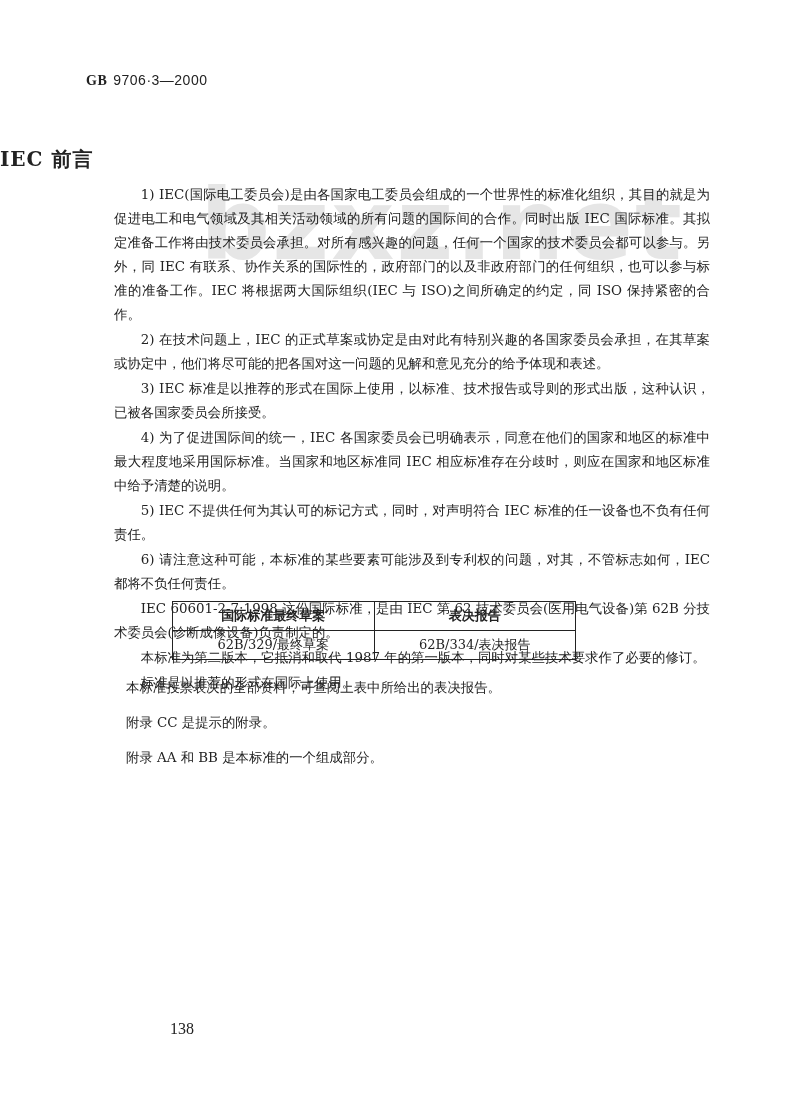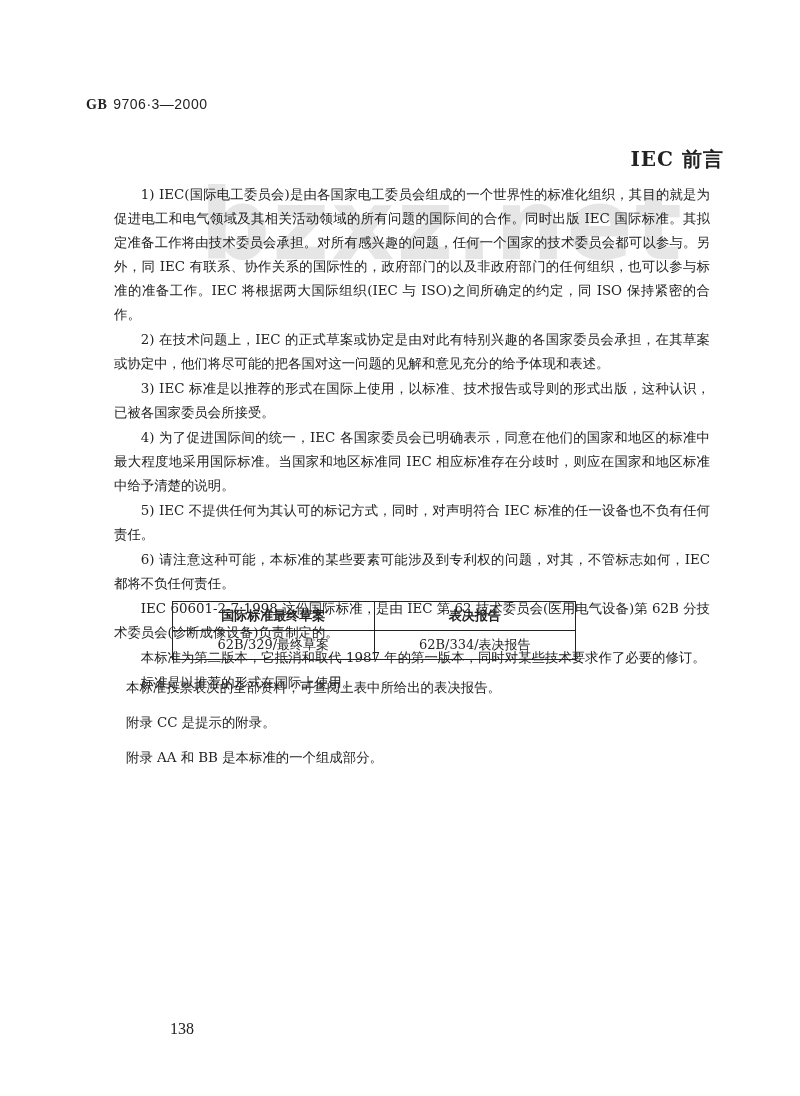--- a/index.html
+++ b/index.html
@@ -1,32 +1,32 @@
 <!DOCTYPE html>
 <html><head>
 <meta charset="utf-8">
 <style>
   html, body { margin: 0; padding: 0; }
   body {
     width: 800px; height: 1096px; background: #ffffff; position: relative; overflow: hidden;
     font-family: "DejaVu Serif", "Liberation Serif", serif; color: #222;
   }
   .header-code {
-    position: absolute; left: 86px; top: 96px; font-size: 14px; letter-spacing: 0.5px;
+    position: absolute; left: 86px; top: 72px; font-size: 14px; letter-spacing: 0.5px;
     font-family: "Liberation Sans", "DejaVu Sans", sans-serif;
     text-align: right;
   }
   .header-code b { font-family: "Liberation Serif", serif; font-weight: bold; margin-right: 6px; }
   .watermark {
     position: absolute; left: 200px; top: 128px; font-size: 98px; font-weight: bold;
     color: #e6e6e6; font-family: "DejaVu Sans", "Liberation Sans", sans-serif; letter-spacing: 2px;
     z-index: 0; line-height: 1; margin-top: 48px;
   }
   .title {
-    position: absolute; left: 0; width: 724px; top: 146px; text-align: right;
+    position: absolute; left: 0; width: 724px; top: 146px; text-align: left;
     font-size: 20px; font-weight: bold; z-index: 1; letter-spacing: 1px;
   }
   .body-text {
     position: absolute; left: 114px; top: 183px; width: 596px; z-index: 1;
     font-size: 13.4px; line-height: 24px; text-align: justify;
   }
   .body-text p { margin: 0 0 1px 0; text-indent: 2em; }
   table.docs {
     position: absolute; left: 172px; top: 601px; width: 404px; border-collapse: collapse; z-index: 1;
     font-size: 13px;

